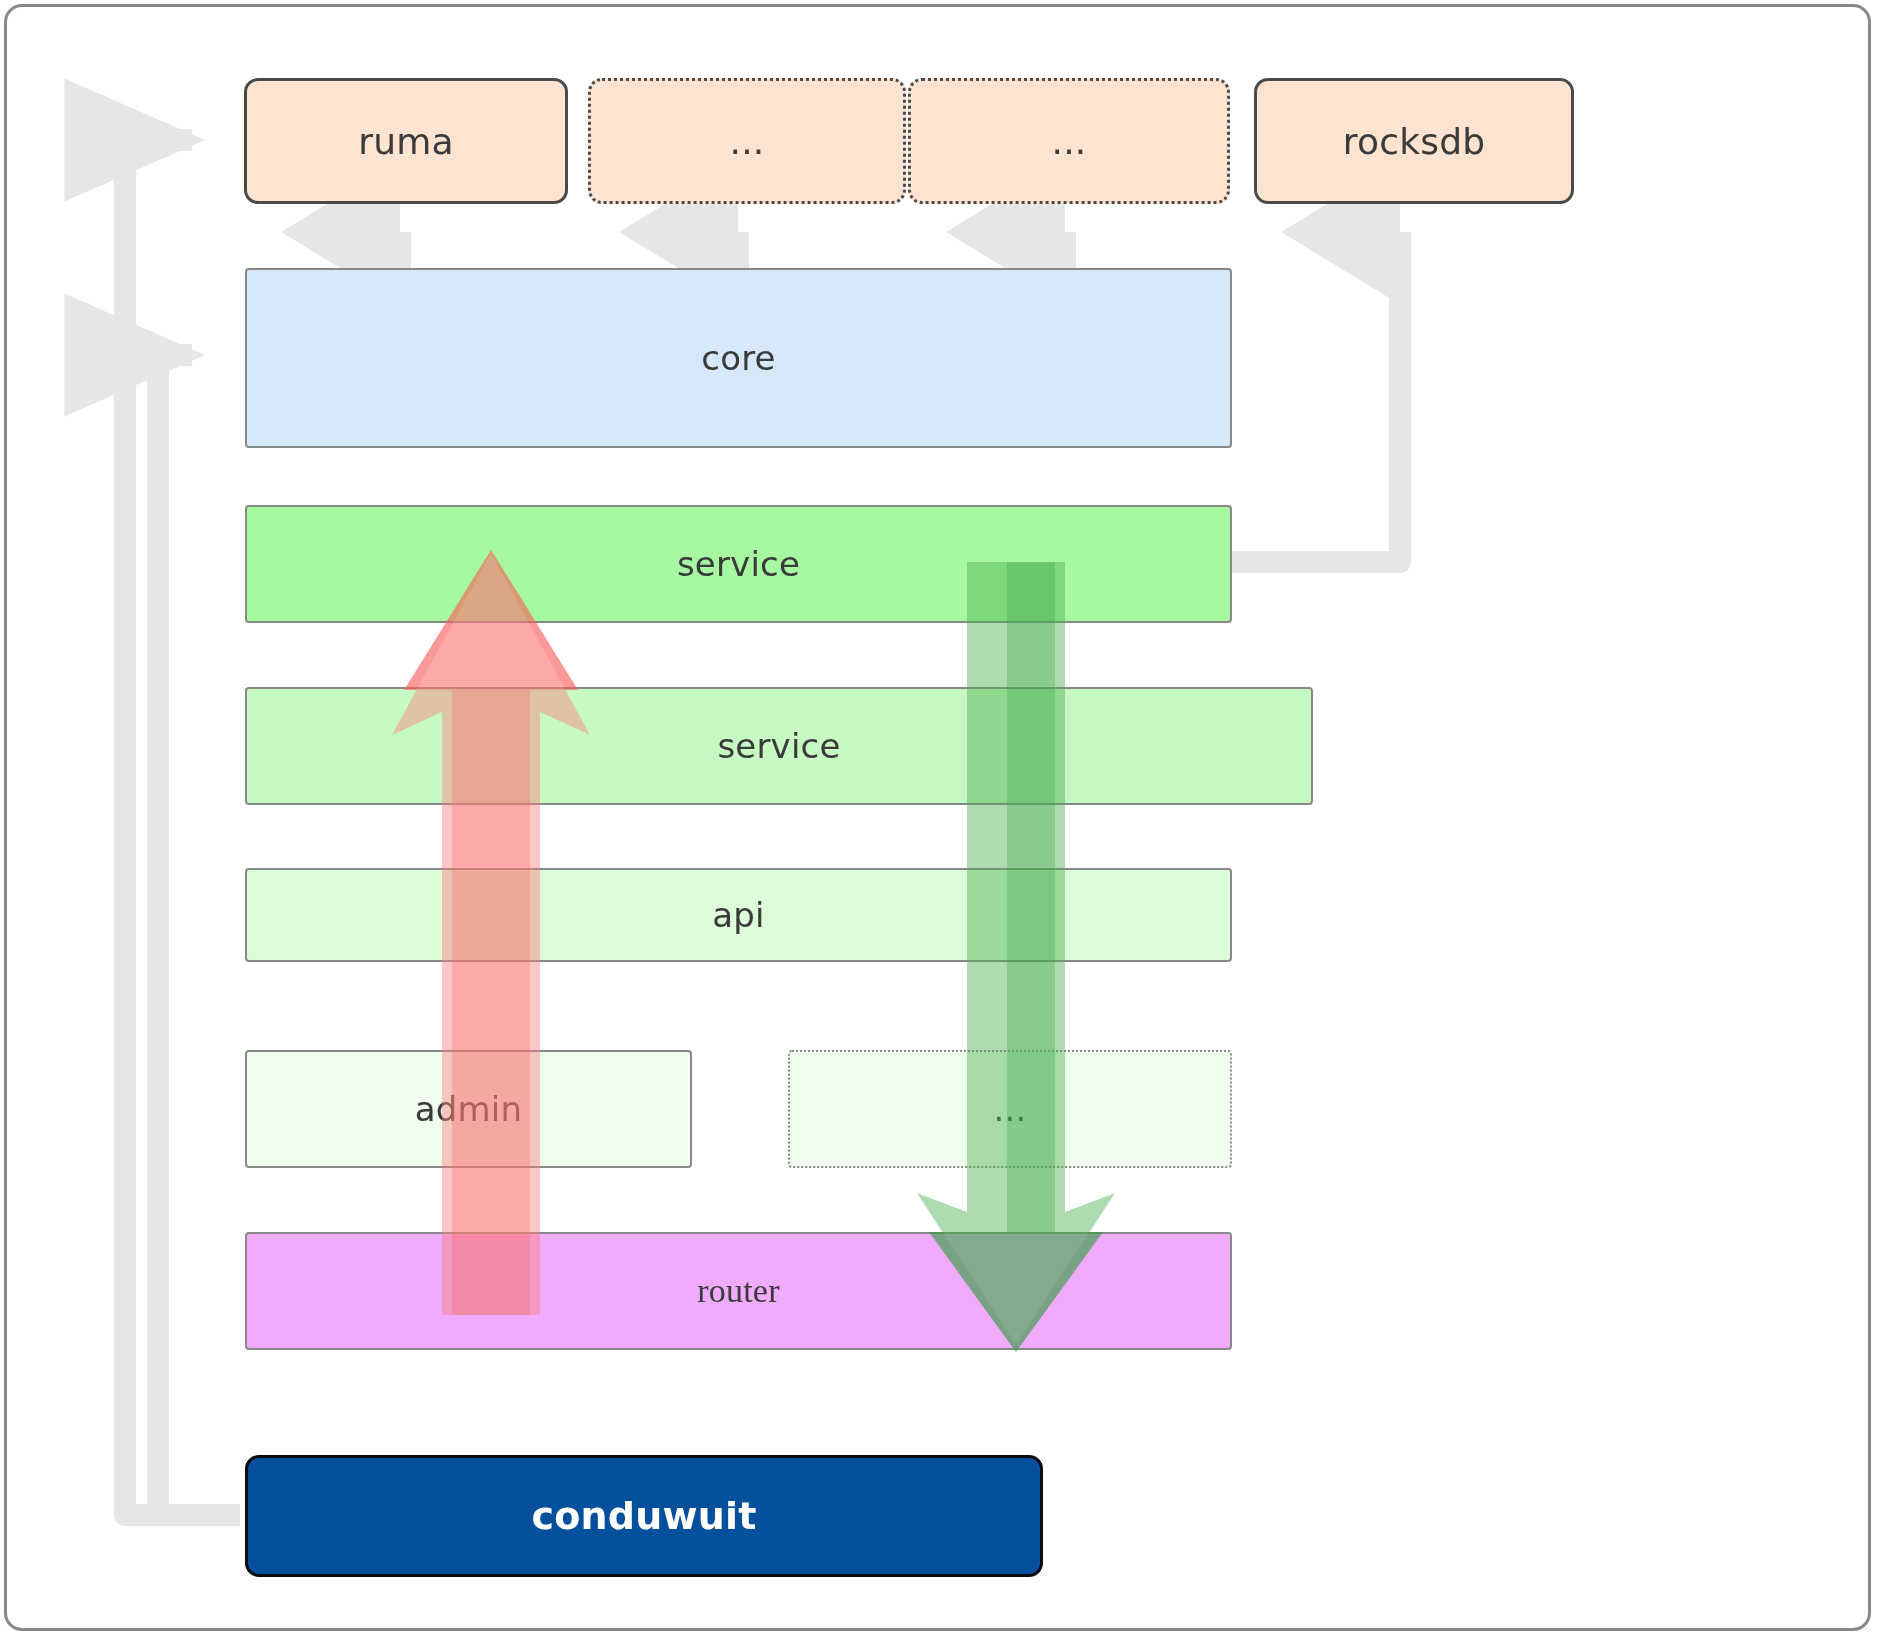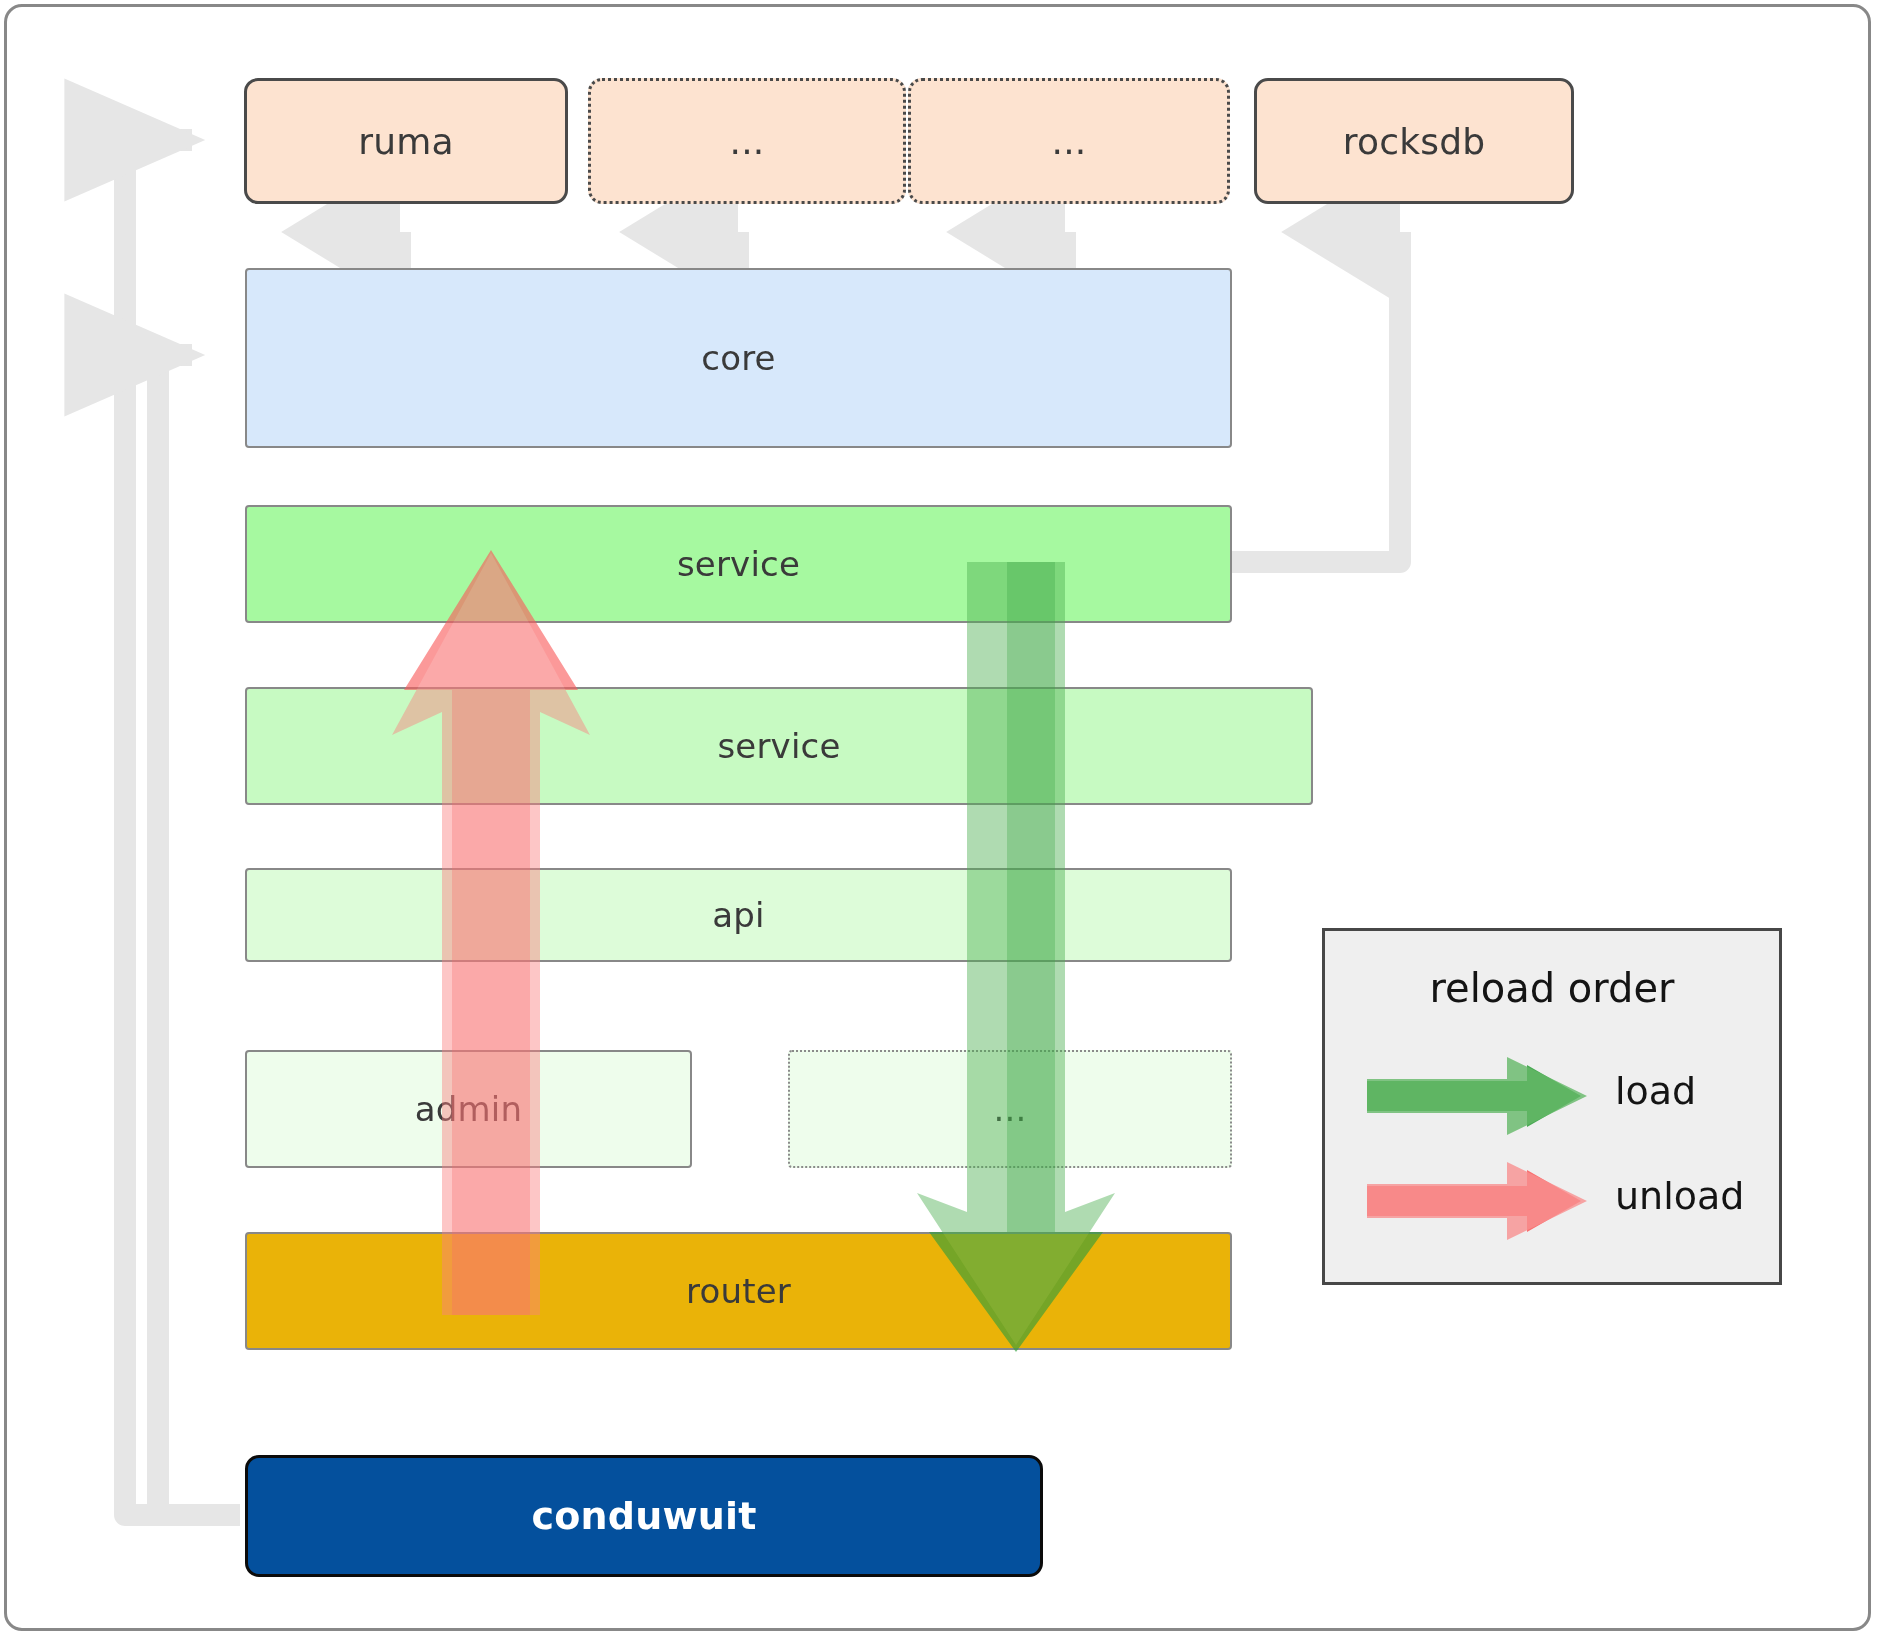--- a/index.html
+++ b/index.html
@@ -60,21 +60,21 @@
     border-radius: 4px;
   }
   .layer.dotted { border: 2px dotted #8a8a8a; }
 
   .c-core     { background: #d7e8fb; }
   .c-database { background: #a6f9a0; }
   .c-service  { background: #c7fac2; }
   .c-api      { background: #ddfcd9; }
   .c-admin    { background: #eefdec; }
   .c-dots     { background: #eefdec; }
-  .c-router   { background: #eab308; }
+  .c-router   { background: #f0abfc; font-family: Liberation Serif, serif; }
 
   .app {
     background: #04509d;
     border: 3px solid #0b0b0b;
     border-radius: 14px;
     color: #ffffff;
     font-size: 38px;
     font-weight: 700;
   }
 
@@ -238,37 +238,14 @@
       <path d="M 452 1315 L 530 1315 L 530 690 L 578 690 L 491 550 L 404 690 L 452 690 Z" fill="#fa5c5c"></path>
       <path d="M 392 735 L 491 553 L 590 735 L 540 712 L 540 1315 L 442 1315 L 442 712 Z" fill="#fa8080" opacity="0.72"></path>
     </g>
 
     <g opacity="0.62">
       <path d="M 1007 562 L 1055 562 L 1055 1232 L 1103 1232 L 1016 1352 L 929 1232 L 1007 1232 Z" fill="#2e9e3a"></path>
       <path d="M 917 1193 L 1016 1345 L 1115 1193 L 1065 1212 L 1065 562 L 967 562 L 967 1212 Z" fill="#4caf50" opacity="0.72"></path>
     </g>
   </svg>
 
-  <div class="legend">
-    <div class="legend-title">reload order</div>
-
-    <div class="legend-row r1">
-      <svg class="legend-arrow" viewBox="0 0 222 90" xmlns="http://www.w3.org/2000/svg">
-        <g opacity="0.85">
-          <path d="M 0 30 L 160 30 L 160 14 L 214 45 L 160 76 L 160 60 L 0 60 Z" fill="#2e9e3a"></path>
-          <path d="M 140 6 L 220 45 L 140 84 L 140 62 L 0 62 L 0 28 L 140 28 Z" fill="#4caf50" opacity="0.8"></path>
-        </g>
-      </svg>
-      <span class="legend-label">load</span>
-    </div>
-
-    <div class="legend-row r2">
-      <svg class="legend-arrow" viewBox="0 0 222 90" xmlns="http://www.w3.org/2000/svg">
-        <g opacity="0.85">
-          <path d="M 0 30 L 160 30 L 160 14 L 214 45 L 160 76 L 160 60 L 0 60 Z" fill="#fa5c5c"></path>
-          <path d="M 140 6 L 220 45 L 140 84 L 140 62 L 0 62 L 0 28 L 140 28 Z" fill="#fa8080" opacity="0.8"></path>
-        </g>
-      </svg>
-      <span class="legend-label">unload</span>
-    </div>
-  </div>
 
 </div>
 
 </body></html>

